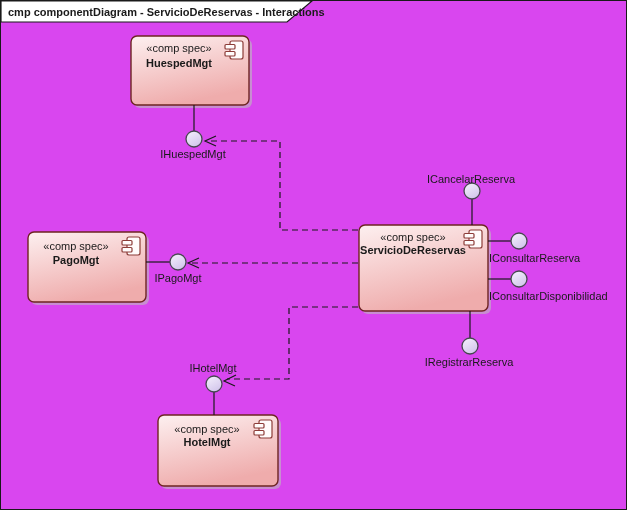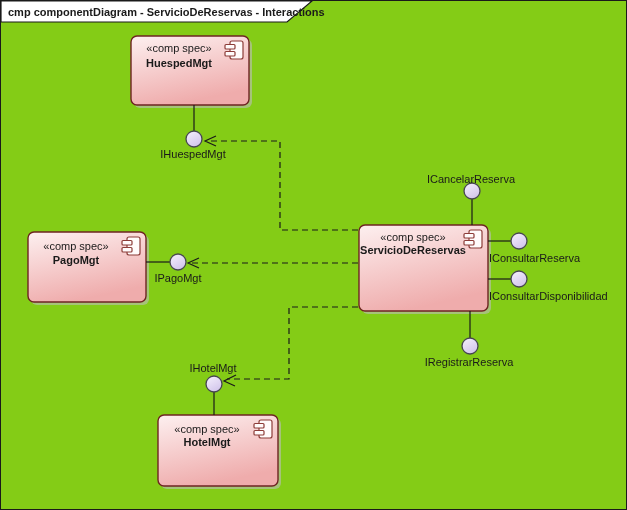--- a/index.html
+++ b/index.html
@@ -1,21 +1,21 @@
 <!DOCTYPE html>
 <html><head>
 <meta charset="utf-8">
 <style>
   html, body { margin: 0; padding: 0; background: #ffffff; }
   .canvas {
     position: relative;
     width: 625px;
     height: 508px;
     border: 1px solid #1a1a1a;
-    background: #84cc16;
+    background: #d946ef;
     overflow: hidden;
   }
   svg { display: block; }
   text {
     fill: #1a1a1a;
     font-family: "Liberation Sans", sans-serif;
   }
   .t-title  { font-size: 11px; font-weight: bold; }
   .t-stereo { font-size: 11px; font-weight: normal; }
   .t-name   { font-size: 11px; font-weight: bold; }

